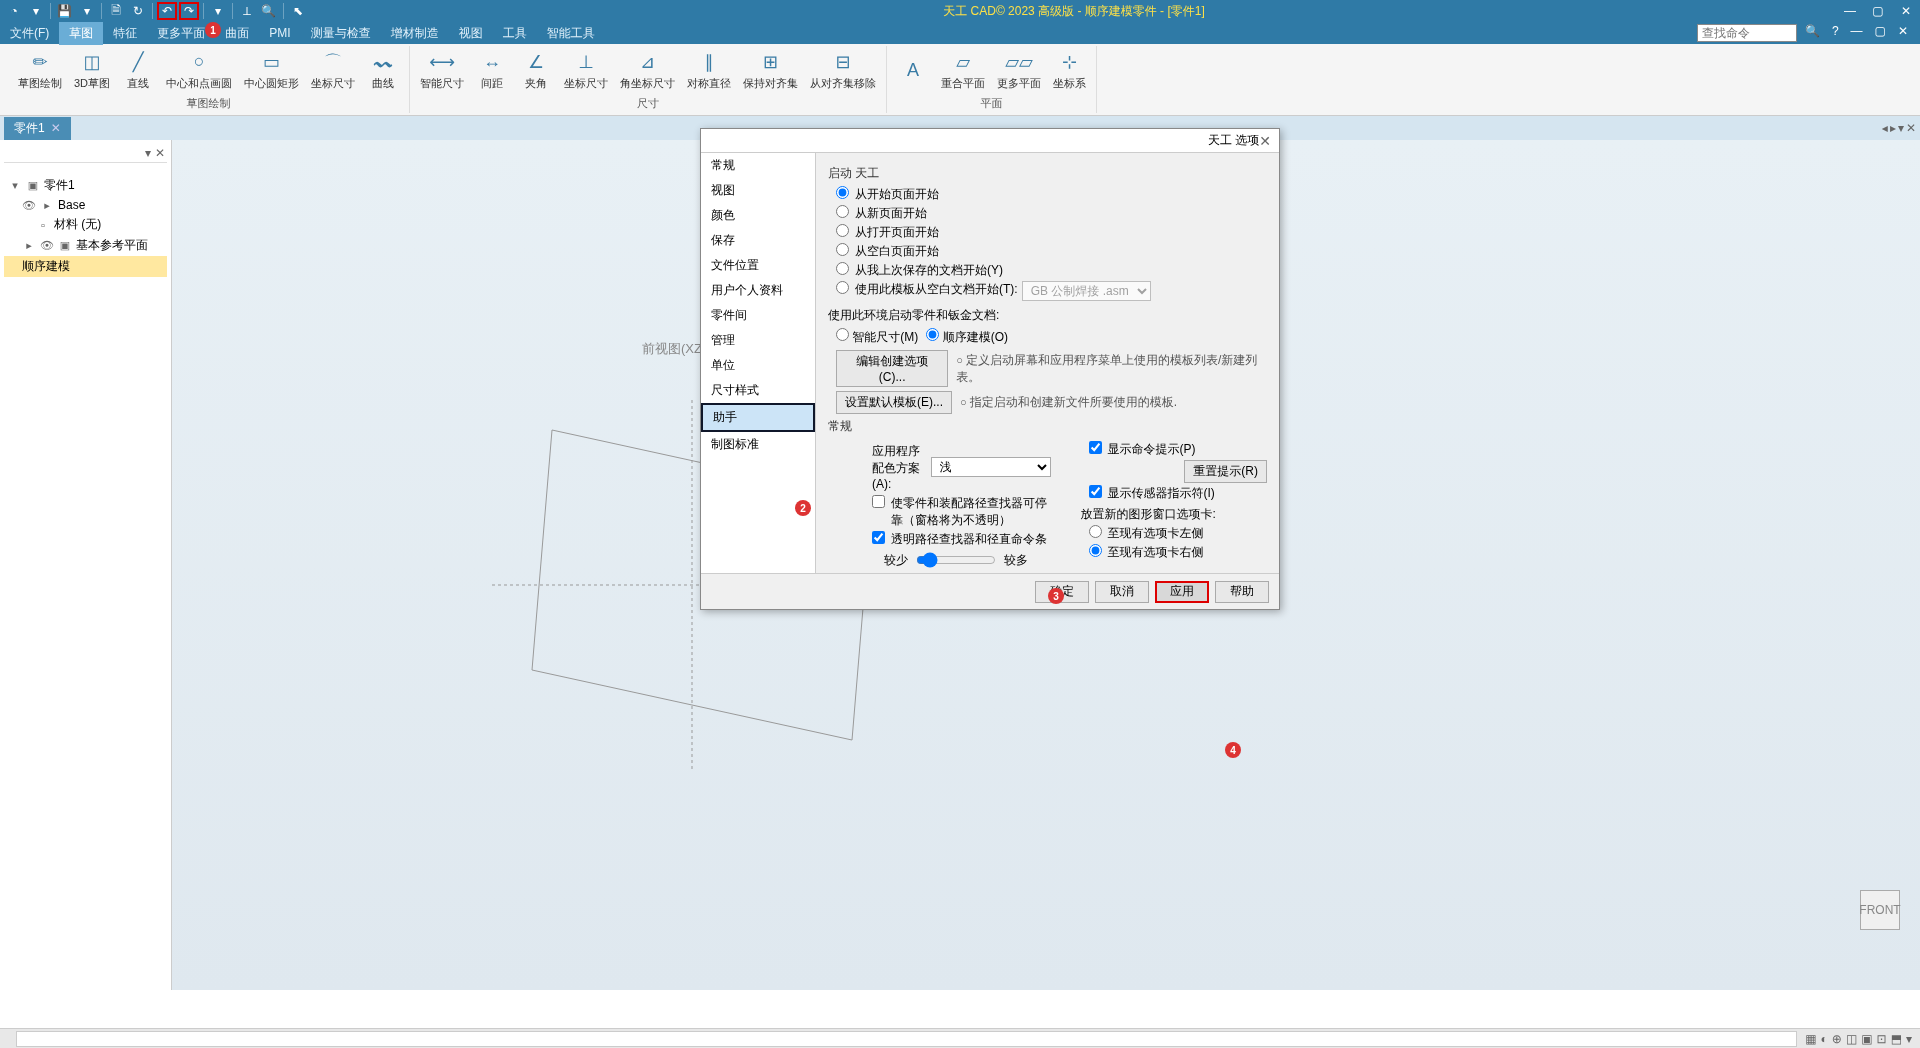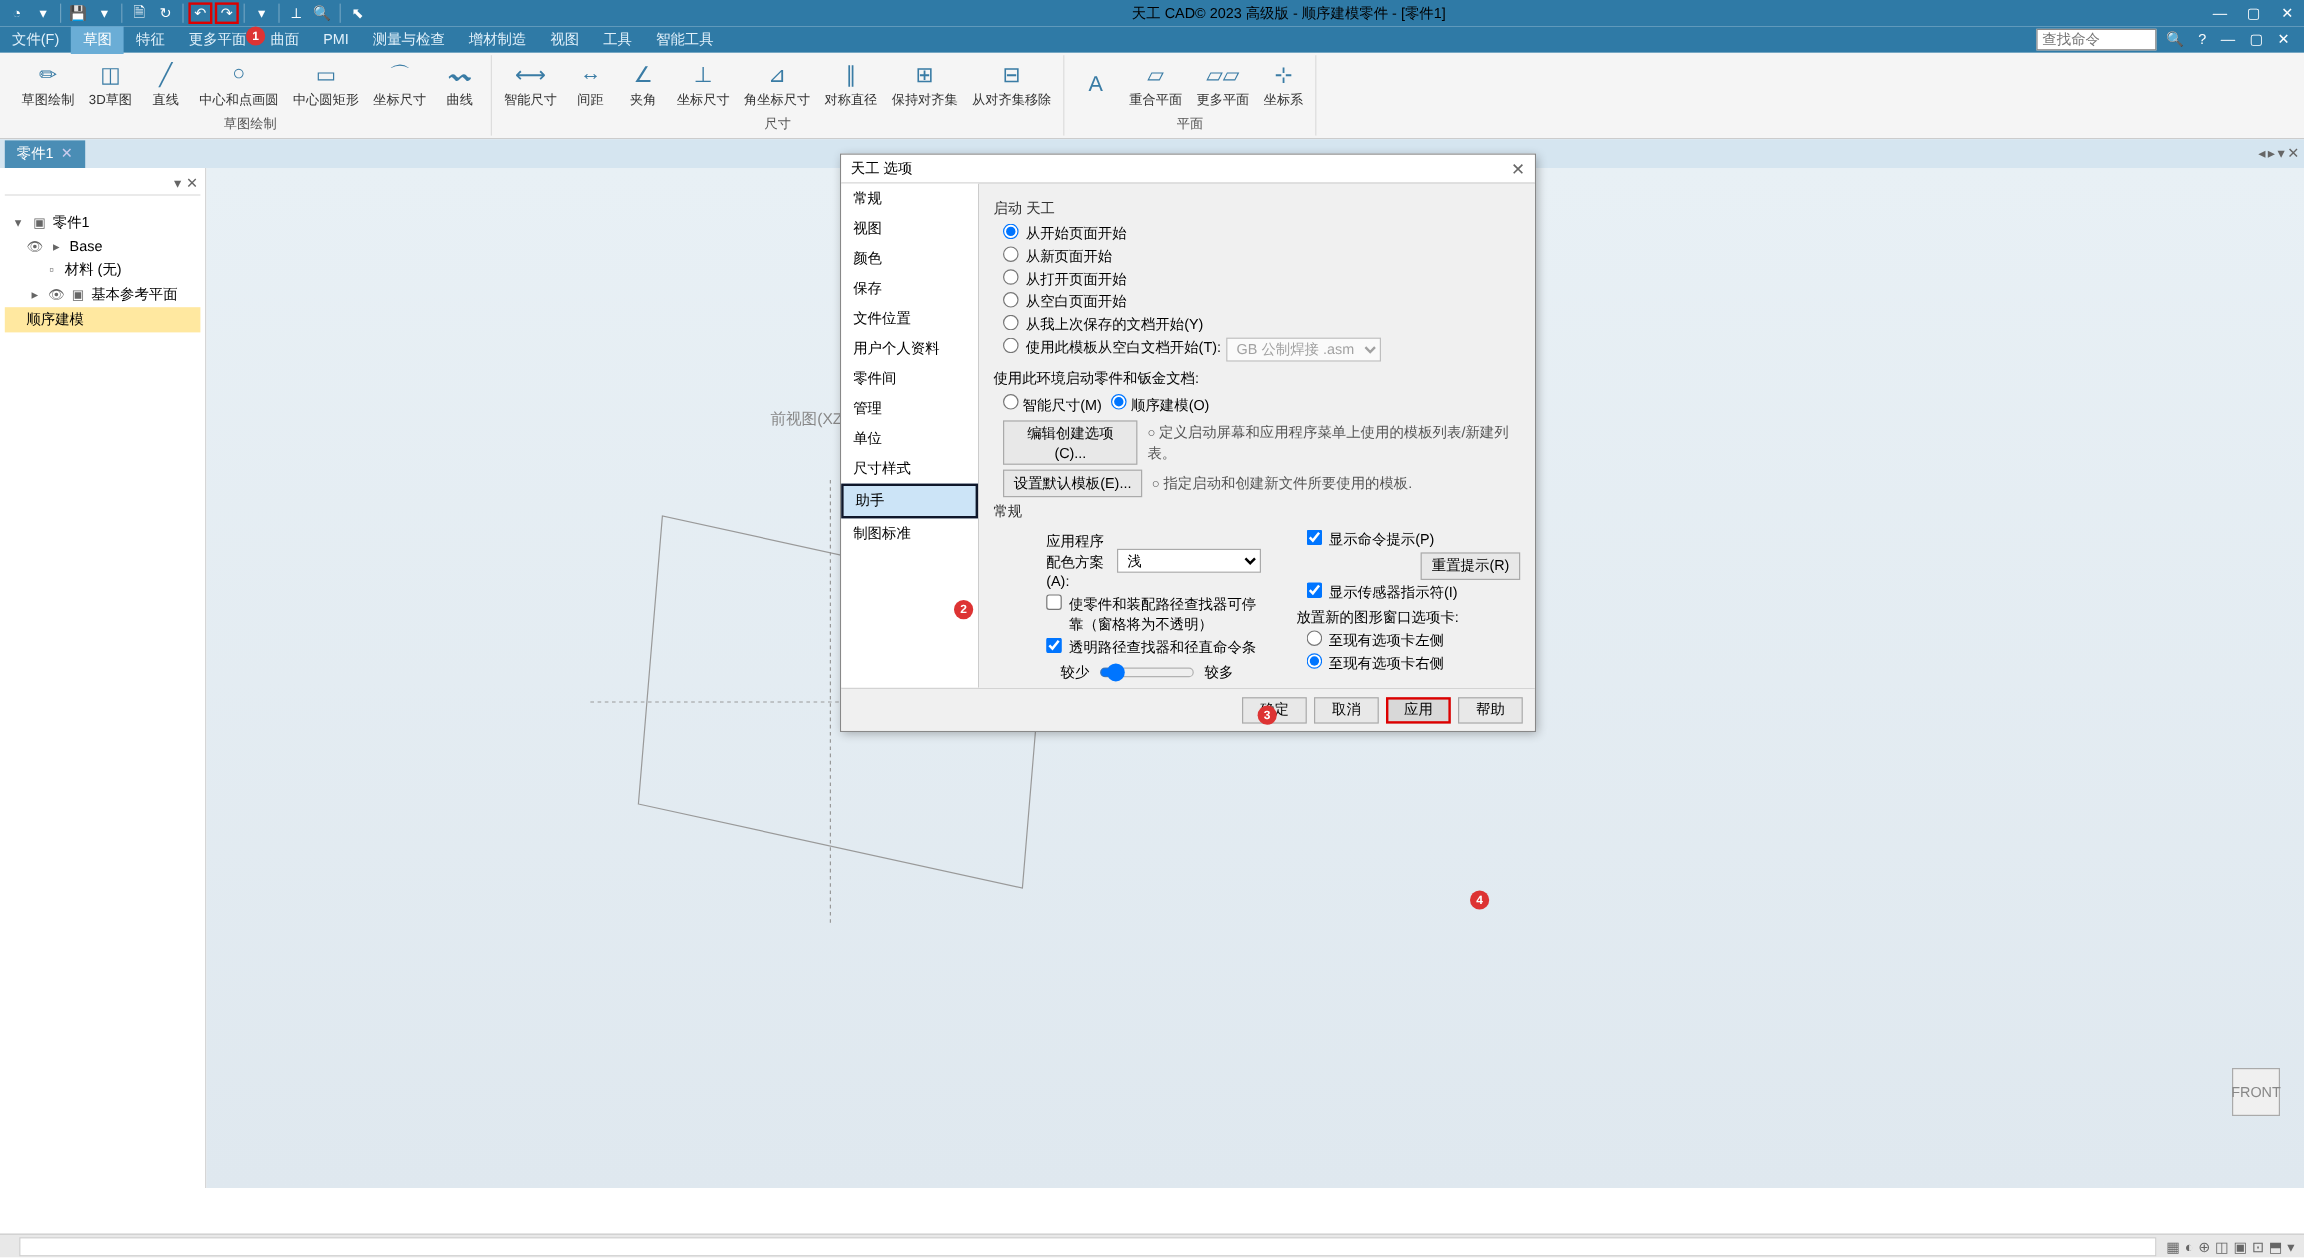--- a/index.html
+++ b/index.html
@@ -3,31 +3,31 @@
 <meta charset="utf-8">
 <style>
 * { margin: 0; padding: 0; box-sizing: border-box; font-family: "Microsoft YaHei", sans-serif; font-size: 12px; }
 body { background: #fff; width: 1920px; height: 1048px; overflow: hidden; position: relative; }
 
 
 .titlebar { height: 22px; background: #2f7aa6; display: flex; align-items: center; color: #fff; padding: 0 4px; }
 .titlebar .qat { display: flex; gap: 2px; align-items: center; }
 .titlebar .qat-btn { width: 20px; height: 18px; display: flex; align-items: center; justify-content: center; color: #fff; cursor: pointer; }
 .titlebar .qat-sep { width: 1px; height: 16px; background: rgba(255,255,255,0.3); margin: 0 2px; }
-.titlebar .title-text { flex: 1; text-align: center; color: #000000; }
+.titlebar .title-text { flex: 1; text-align: center; color: #fde047; }
 .titlebar .win-controls { display: flex; gap: 8px; }
 .titlebar .win-btn { width: 20px; text-align: center; cursor: pointer; }
 .qat-highlight { border: 2px solid #d00; }
 .badge { position: absolute; width: 16px; height: 16px; background: #d33; color: #fff; border-radius: 50%; display: flex; align-items: center; justify-content: center; font-size: 10px; font-weight: bold; z-index: 100; }
 
 
 .menubar { height: 22px; background: #2f7aa6; display: flex; align-items: center; }
 .menubar .menu-item { padding: 3px 10px; color: #e0f0fa; cursor: pointer; }
 .menubar .menu-item.active { background: #6aadd6; color: #fff; }
-.menubar .right-section { margin-left: auto; display: flex; align-items: center; gap: 4px; padding-right: 8px; }
+.menubar .right-section { margin-left: auto; display: flex; gap: 4px; padding-right: 8px; }
 .search-box { width: 100px; height: 18px; background: #fff; border: 1px solid #888; padding: 0 4px; }
 .menubar .icon-btn { color: #fff; cursor: pointer; padding: 0 4px; }
 
 
 .ribbon { height: 72px; background: #f5f5f5; border-bottom: 1px solid #ccc; display: flex; padding: 2px 8px; }
 .ribbon-group { display: flex; flex-direction: column; align-items: center; border-right: 1px solid #ddd; padding: 0 6px; }
 .ribbon-group .buttons { display: flex; gap: 4px; flex: 1; align-items: center; }
 .ribbon-btn { display: flex; flex-direction: column; align-items: center; gap: 2px; padding: 2px 4px; cursor: pointer; min-width: 40px; }
 .ribbon-btn .icon { width: 24px; height: 24px; display: flex; align-items: center; justify-content: center; font-size: 18px; color: #3a7ca5; }
 .ribbon-btn .label { font-size: 11px; color: #333; text-align: center; white-space: nowrap; }
@@ -50,21 +50,21 @@
 .tree-node.selected { background: #ffe8a0; }
 .tree-icon { width: 14px; height: 14px; display: inline-flex; align-items: center; justify-content: center; font-size: 11px; color: #666; }
 
 .viewport { flex: 1; background: linear-gradient(#e8f0f5, #dfe8ef); position: relative; }
 .viewport-label { position: absolute; top: 200px; left: 470px; color: #888; font-size: 13px; }
 .viewcube { position: absolute; bottom: 60px; right: 20px; width: 40px; height: 40px; border: 1px solid #aaa; background: #f0f0f0; display: flex; align-items: center; justify-content: center; font-size: 9px; color: #888; }
 
 
 .dialog { position: absolute; left: 700px; top: 128px; width: 580px; background: #f0f0f0; border: 1px solid #888; box-shadow: 2px 2px 8px rgba(0,0,0,0.3); z-index: 50; }
 .dialog-title { height: 24px; background: #fff; border-bottom: 1px solid #ccc; display: flex; align-items: center; padding: 0 8px; }
-.dialog-title .title-txt { flex: 1; }
+.dialog-title .title-txt { flex: 1; text-align: right; }
 .dialog-title .close-btn { cursor: pointer; color: #666; font-size: 14px; }
 .dialog-body { display: flex; height: 420px; }
 .dialog-nav { width: 115px; background: #fff; border-right: 1px solid #ccc; }
 .nav-item { padding: 4px 10px; cursor: pointer; }
 .nav-item.selected { background: #cce4f7; border: 2px solid #0f172a; }
 .dialog-content { flex: 1; padding: 8px 12px; overflow-y: auto; background: #f0f0f0; }
 .section-title { font-weight: normal; margin: 4px 0; color: #333; }
 .radio-row, .check-row { display: flex; align-items: flex-start; gap: 4px; margin: 2px 0 2px 8px; }
 .radio-row input, .check-row input { margin-right: 2px; }
 .inline-group { display: flex; align-items: center; gap: 8px; margin: 4px 0 4px 8px; }

